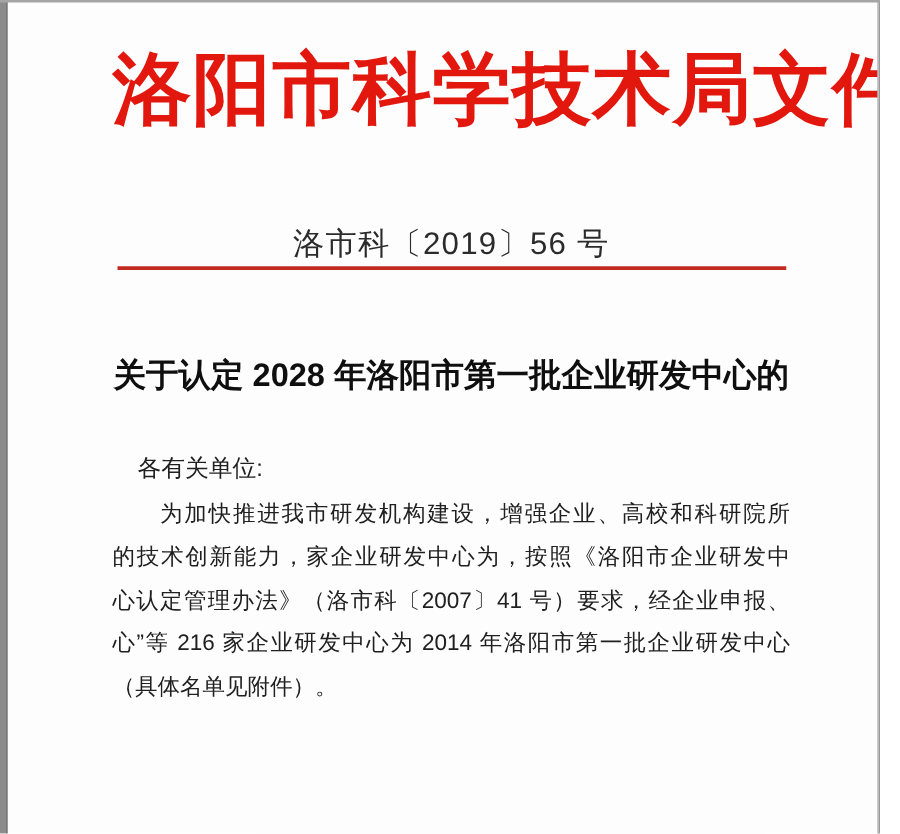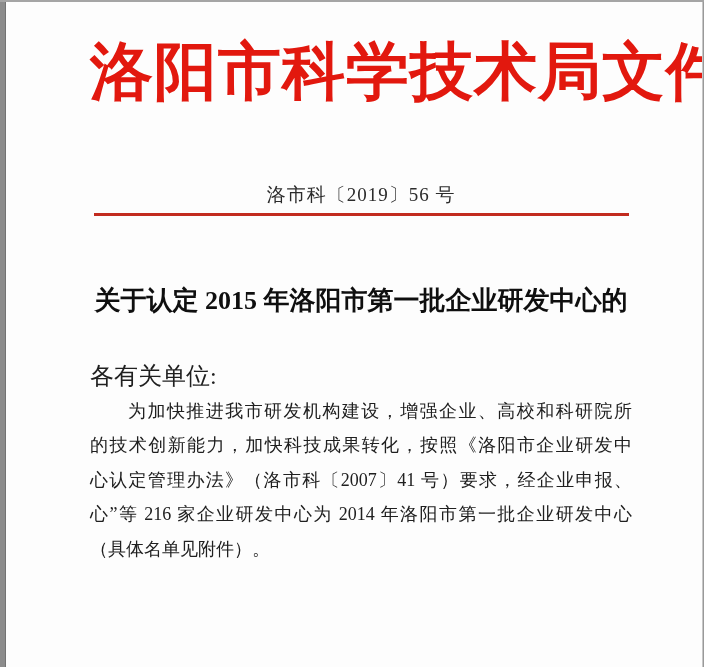--- a/index.html
+++ b/index.html
@@ -6,21 +6,21 @@
     margin: 0;
     padding: 0;
     background: #ffffff;
   }
   .scan-page {
     position: relative;
     width: 704px;
     height: 667px;
     background: #fdfdfd;
     overflow: hidden;
-    font-family: Liberation Serif, serif;
+    font-family: Liberation Sans, sans-serif;
     color: var(--body_text, #1f1f1f);
     box-sizing: border-box;
   }
   
   .edge-left {
     position: absolute;
     left: 0; top: 0;
     width: 5px; height: 100%;
     background: #8c8c8c;
     border-right: 1px solid #737373;
@@ -56,43 +56,44 @@
     letter-spacing: 1px;
     color: var(--header_red, #e2180e);
     text-align: center;
     white-space: nowrap;
   }
   .doc-number {
     margin-top: 77px;
     height: 24px;
     line-height: 24px;
     text-align: center;
-    font-size: 19px;
+    font-size: 25px;
     letter-spacing: 1px;
     color: #2b2b2b;
   }
   .red-line {
     margin: 6px auto 0;
     width: 535px;
     height: 3px;
     background: var(--divider_red, #c22b1f);
   }
   .notice-title {
     margin-top: 66px;
     text-align: center;
     font-weight: bold;
     font-size: 26px;
     line-height: 37px;
     color: #0f0f0f;
   }
   .salutation {
     margin-top: 40px;
-    font-size: 24px;
+    font-size: 19px;
     line-height: 34.5px;
     color: #202020;
+    margin-left: 20px;
   }
   .para .body-line {
     font-size: 18px;
     line-height: 34.5px;
     color: #202020;
     text-align: justify;
     text-align-last: justify;
   }
   .para .body-line.first {
     padding-left: 38px; 
@@ -112,27 +113,27 @@
 
   <div class="content">
 
     <h1 class="red-header">洛阳市科学技术局文件</h1>
 
     <div class="doc-number">洛市科〔2019〕56 号</div>
 
     <div class="red-line"></div>
 
     <div class="notice-title">
-      <div>关于认定 2015 年洛阳市第一批企业研发中心的</div>
+      <div>关于认定 2028 年洛阳市第一批企业研发中心的</div>
     </div>
 
     <div class="salutation">各有关单位:</div>
 
     <div class="para">
       <div class="body-line first">为加快推进我市研发机构建设，增强企业、高校和科研院所</div>
-      <div class="body-line">的技术创新能力，加快科技成果转化，按照《洛阳市企业研发中</div>
+      <div class="body-line">的技术创新能力，家企业研发中心为，按照《洛阳市企业研发中</div>
       <div class="body-line">心认定管理办法》（洛市科〔2007〕41 号）要求，经企业申报、</div>
       <div class="body-line">心”等 216 家企业研发中心为 2014 年洛阳市第一批企业研发中心</div>
       <div class="body-line last">（具体名单见附件）。</div>
     </div>
 
   </div>
 </div>
 
 </body></html>

